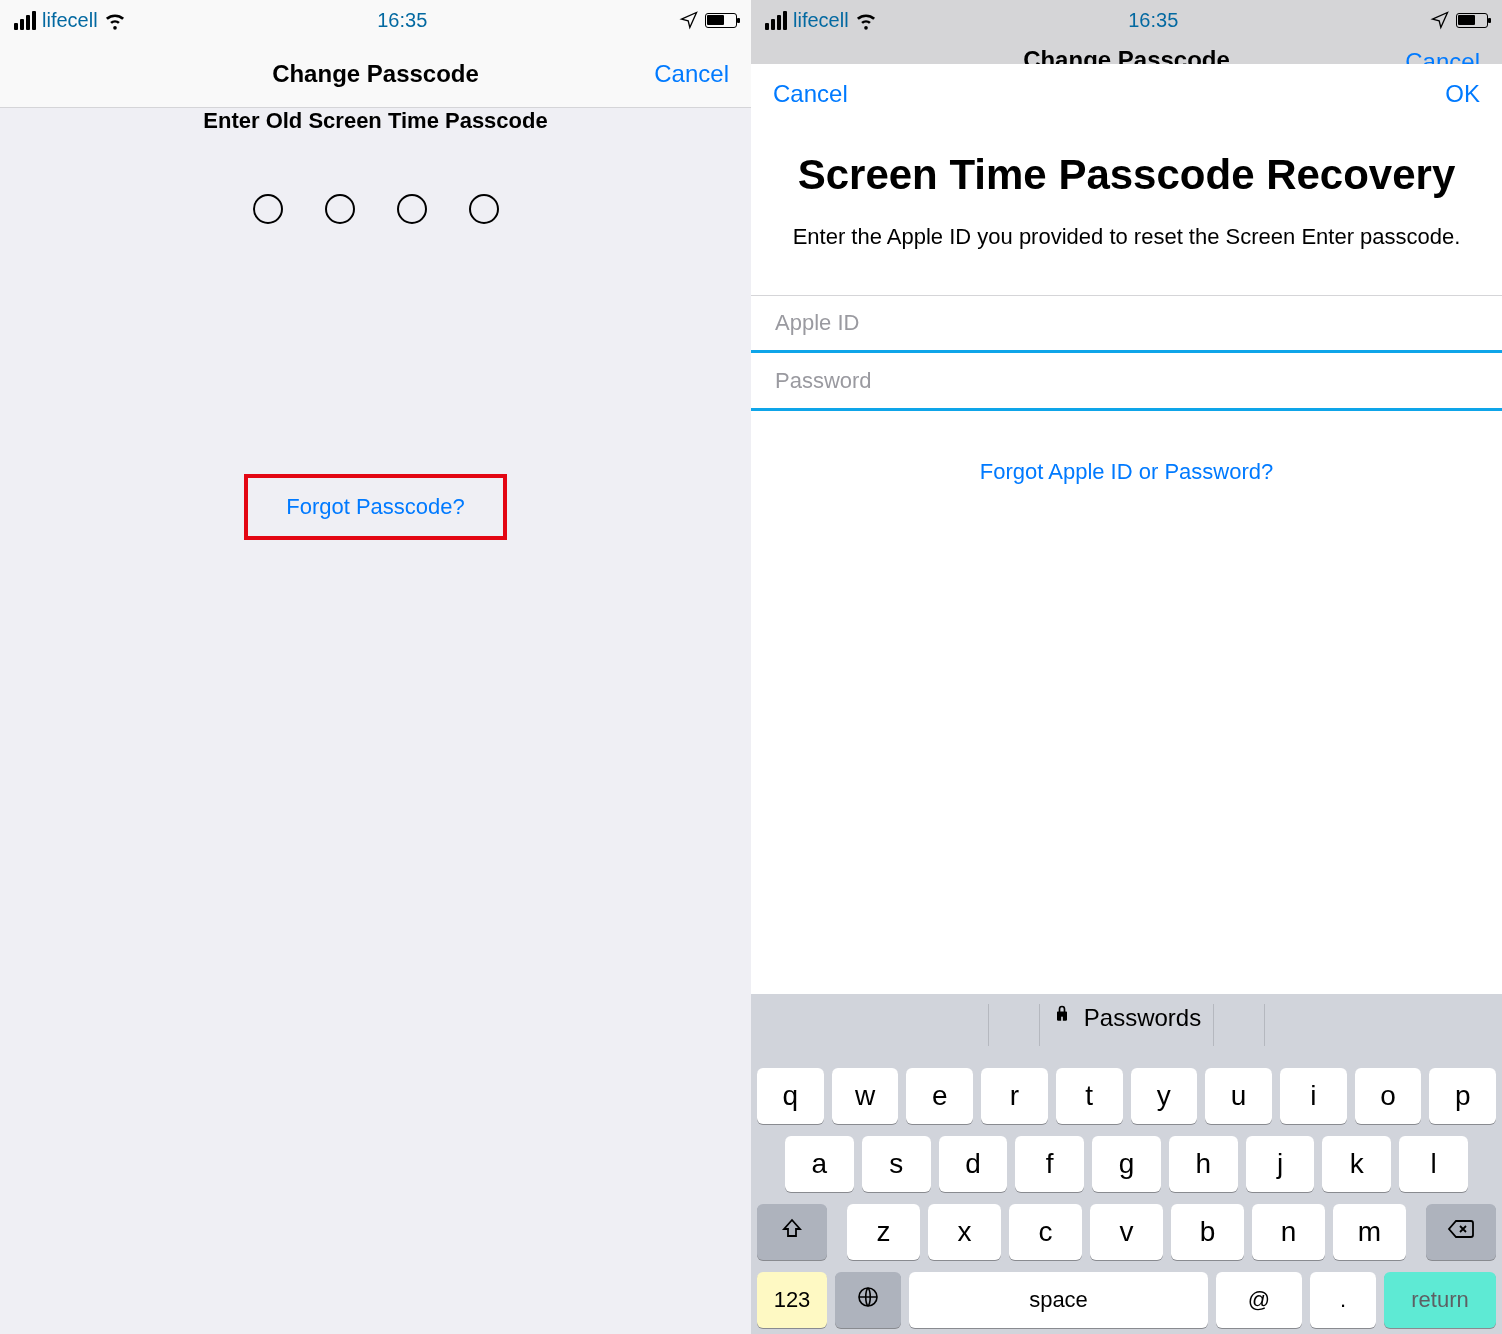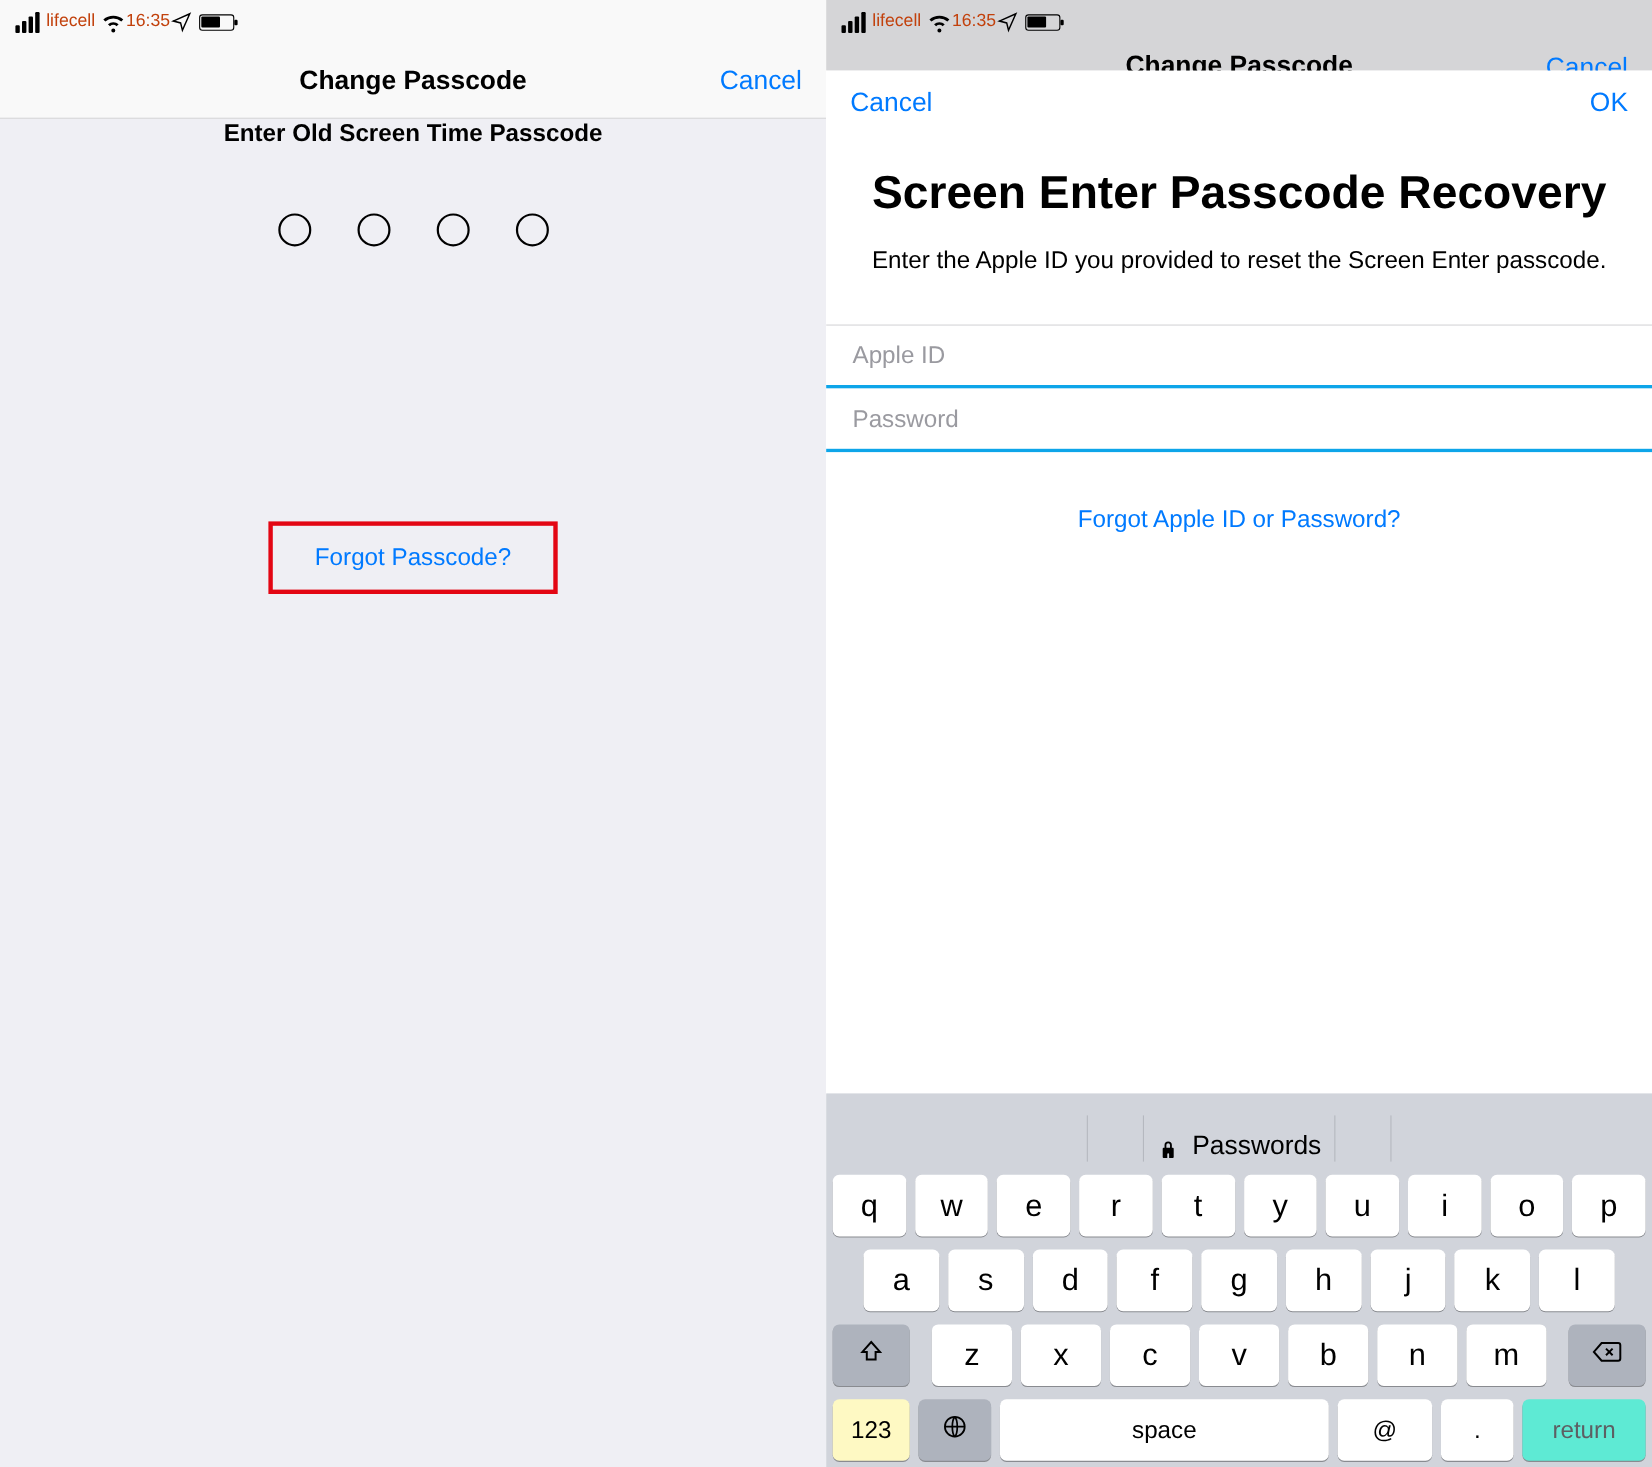--- a/index.html
+++ b/index.html
@@ -5,22 +5,22 @@
   * { box-sizing: border-box; margin: 0; padding: 0; }
   body {
     font-family: -apple-system, "SF Pro Text", "Helvetica Neue", Arial, sans-serif;
     width: 1502px; height: 1334px; display: flex; background: #fff;
   }
   .screen { flex: 1 1 50%; position: relative; overflow: hidden; display: flex; flex-direction: column; }
   .screen-right { }
 
   
   .status-bar {
-    height: 40px; display: flex; align-items: center; 
-    padding: 0 14px; font-size: 16px; font-weight: 500; color: #c2410c;
+    height: 40px; display: flex; align-items: center; justify-content: space-between;
+    padding: 0 14px; font-size: 20px; font-weight: 500; color: #0369a1;
     background: #f9f9f9;
   }
   .status-left { display: flex; align-items: center; gap: 6px; }
   .status-right { display: flex; align-items: center; gap: 6px; }
   .signal-bars { display: flex; align-items: flex-end; gap: 2px; }
   .signal-bars span { width: 4px; background: #000; border-radius: 1px; }
   .signal-bars span:nth-child(1){height:7px;}
   .signal-bars span:nth-child(2){height:11px;}
   .signal-bars span:nth-child(3){height:15px;}
   .signal-bars span:nth-child(4){height:19px;}
@@ -58,21 +58,21 @@
   .sheet-ok { font-size:24px; color:#007aff; }
   .sheet-title { font-size:42px; font-weight:700; text-align:center; line-height:1.2; margin-top:26px; padding:0 40px;}
   .sheet-subtitle { font-size:22px; color:#000; text-align:center; margin-top:22px; padding:0 36px; line-height:1.4;}
   .sheet-form { margin-top:42px; }
   .sheet-input { height:58px; border-top:1px solid #d5d5d8; border-bottom:3px solid #0ea5e9; padding:0 24px; display:flex; align-items:center; font-size:22px; color:#9a9aa0;}
   .sheet-input + .sheet-input { border-top:none; }
   .sheet-forgot { text-align:center; margin-top:48px; font-size:22px; color:#007aff; }
 
   
   .keyboard { background:#d1d4db; padding:10px 6px 6px 6px; }
-  .kb-suggestion { height:52px; display:flex; align-items:flex-end; justify-content:center; gap:12px; font-size:24px; color:#000; }
+  .kb-suggestion { height:52px; display:flex; align-items:flex-start; justify-content:center; gap:12px; font-size:24px; color:#000; }
   .kb-suggestion .slot-left, .kb-suggestion .slot-right { width:52px; height:42px; border-left:1px solid #b5b8bf; border-right:1px solid #b5b8bf; }
   .kb-suggestion .slot-right { }
   .kb-key-icon svg{width:20px;height:20px;display:block;}
   .kb-row { display:flex; gap:8px; margin-top:12px; justify-content:center; }
   .kb-key {
     flex:1; height:56px; background:#fff; border-radius:6px; box-shadow:0 1px 0 #898b90;
     display:flex; align-items:center; justify-content:center; font-size:28px; color:#000;
   }
   .kb-row.second { padding:0 28px; }
   .kb-key.fn { background:#fef9c3; font-size:22px; }
@@ -169,21 +169,21 @@
   <div class="dimmed-partial-nav">
     <div class="dimmed-partial-title">Change Passcode</div>
     <div class="dimmed-partial-cancel">Cancel</div>
   </div>
 
   <div class="sheet">
     <div class="sheet-nav">
       <div class="sheet-cancel">Cancel</div>
       <div class="sheet-ok">OK</div>
     </div>
-    <div class="sheet-title">Screen Enter Passcode Recovery</div>
+    <div class="sheet-title">Screen Time Passcode Recovery</div>
     <div class="sheet-subtitle">Enter the Apple ID you provided to reset the Screen Enter passcode.</div>
     <div class="sheet-form">
       <div class="sheet-input">Apple ID</div>
       <div class="sheet-input">Password</div>
     </div>
     <div class="sheet-forgot">Forgot Apple ID or Password?</div>
 
     <div style="flex:1"></div>
 
     <div class="keyboard">

